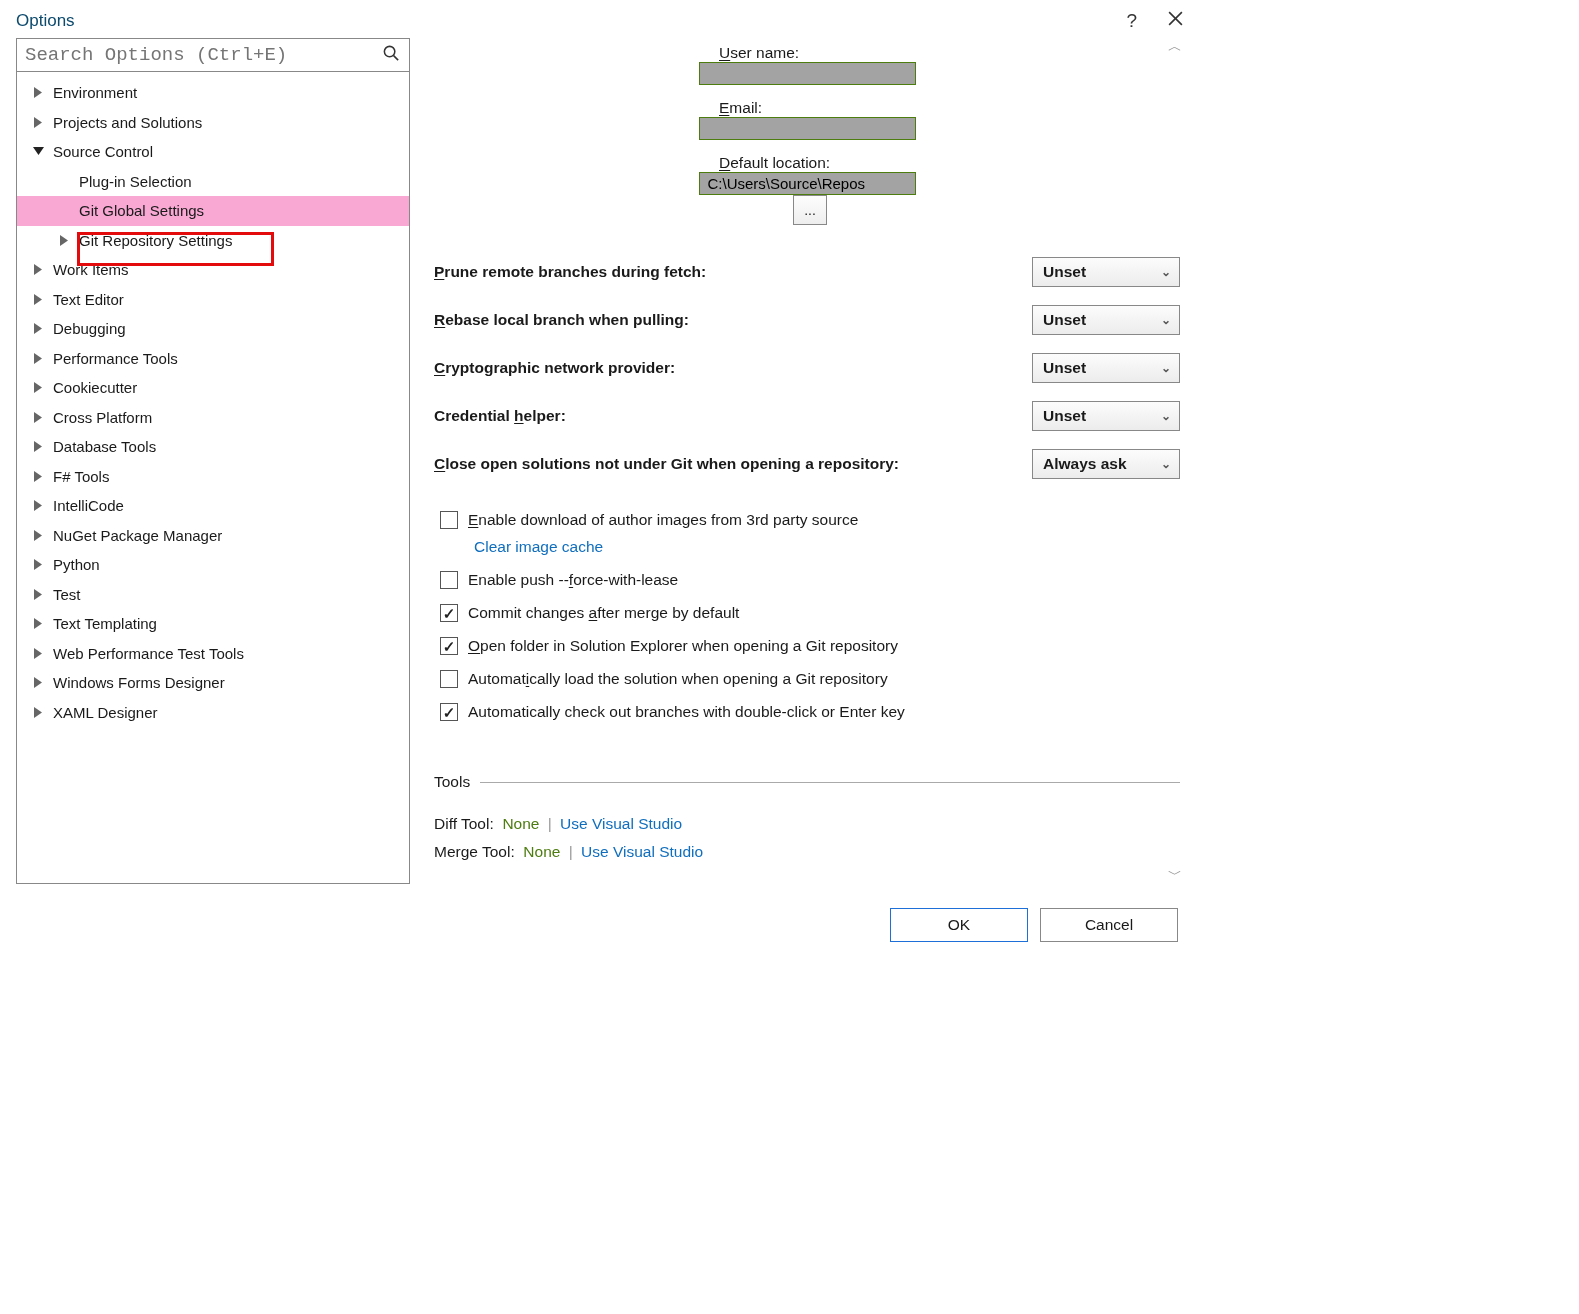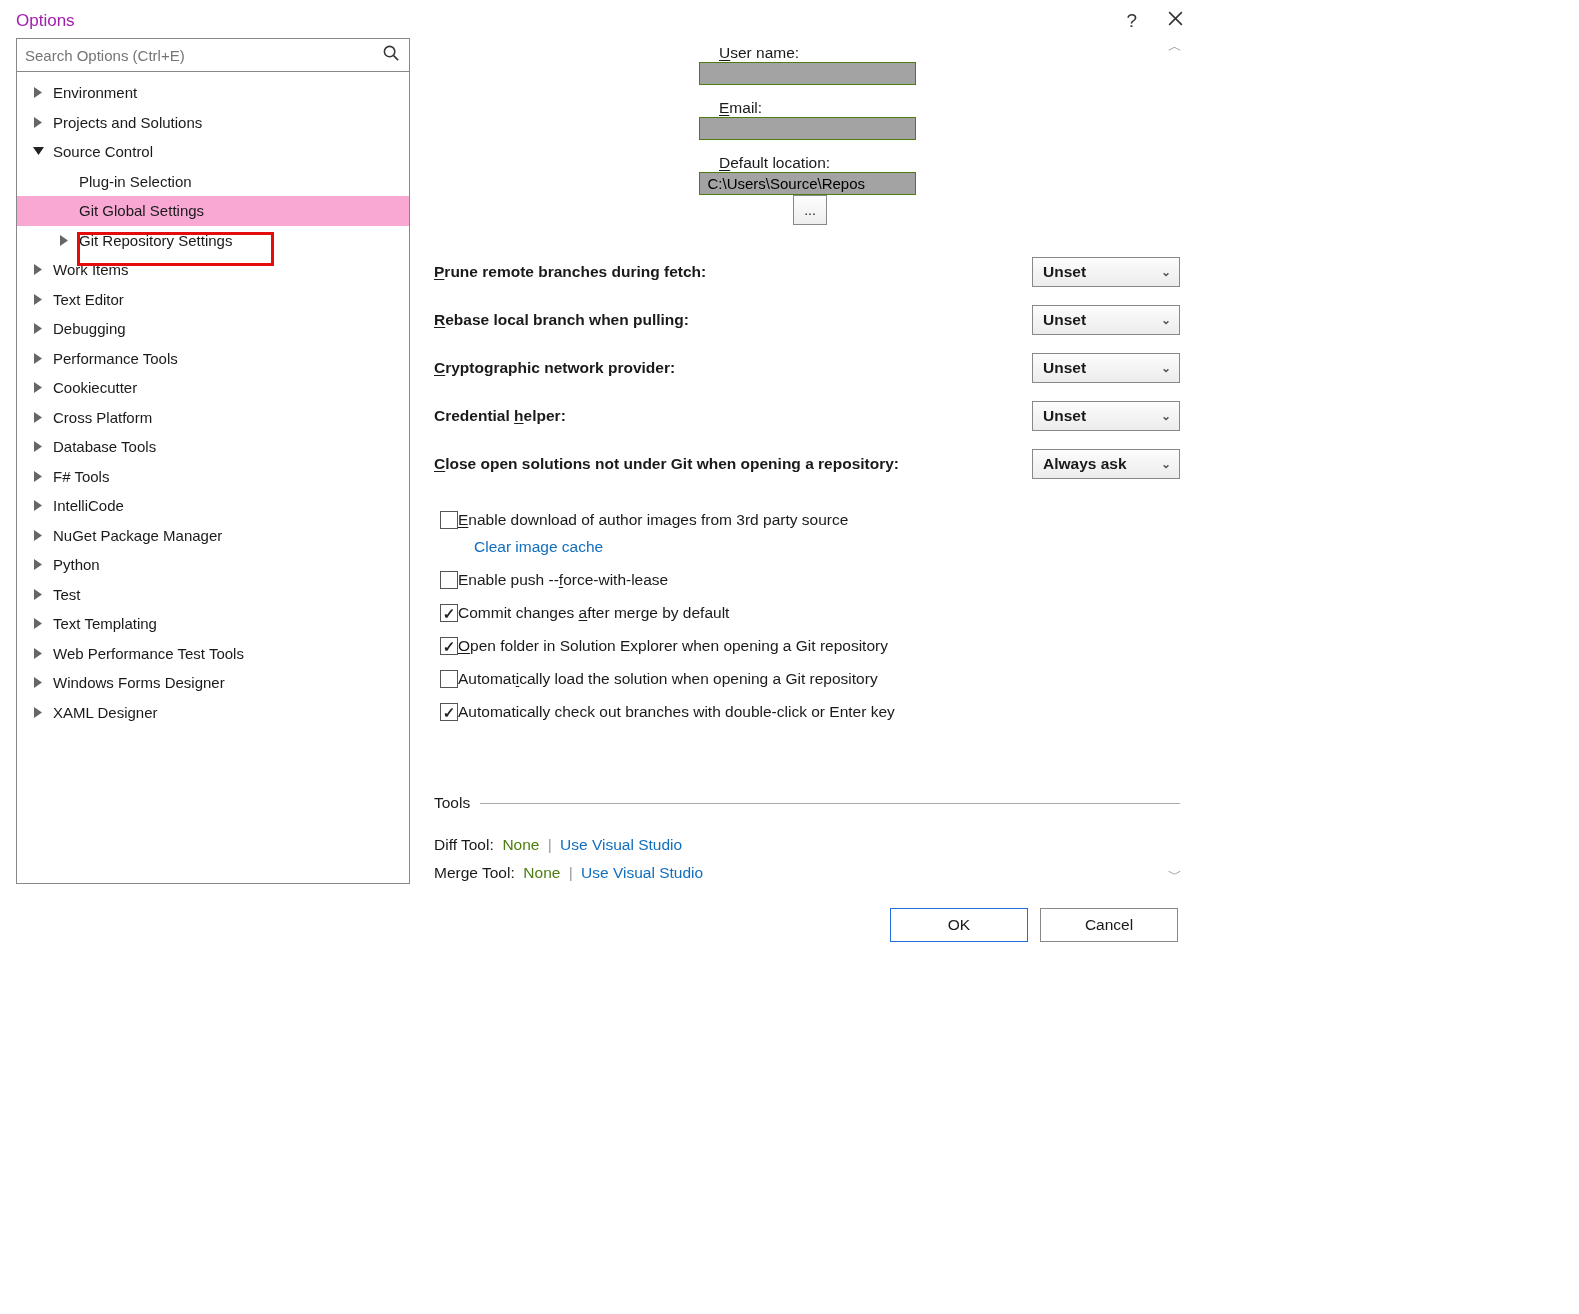--- a/index.html
+++ b/index.html
@@ -10,37 +10,37 @@
     color: #1a1a1a;
     background: #fff;
     width: 1579px;
     height: 1314px;
   }
   .dialog { width: 1200px; height: 1000px; margin: 0; padding: 0; }
   .titlebar {
     display: flex; align-items: center; justify-content: space-between;
     padding: 10px 16px 6px 16px;
   }
-  .titlebar .title { font-size: 17px; color: #a21caf; }
+  .titlebar .title { font-size: 17px; color: #0c4a6e; }
   .titlebar .controls { display: flex; align-items: center; gap: 30px; }
   .help-icon, .close-icon { font-size: 19px; color: #333; }
   .close-icon svg { stroke: #333; stroke-width: 1.5; }
   .body {
     display: flex; gap: 12px; padding: 0 16px;
   }
   .sidebar {
     width: 394px; flex: 0 0 394px;
   }
   .search-wrap {
     position: relative; border: 1px solid #888; background: #fff;
     height: 34px; display: flex; align-items: center;
   }
   .search-wrap input {
     border: none; outline: none; width: calc(100% - 36px);
-    padding: 4px 8px; font-size: 15px; color: #1d4ed8; background: transparent;
+    padding: 4px 8px; font-size: 19px; color: #1d4ed8; background: transparent; font-family: Liberation Mono, monospace;
   }
   .search-wrap .mag { position: absolute; right: 8px; top: 5px; }
   .tree-box {
     border: 1px solid #888; border-top: none; background: #fff;
     height: 812px; overflow: hidden; padding-top: 6px; position: relative;
   }
   .tree { list-style: none; margin: 0; padding: 0; }
   .tree li { user-select: none; }
   .node {
     display: flex; align-items: center; height: 29.5px;
@@ -78,29 +78,29 @@
   .drow { display:flex; align-items:center; justify-content:space-between;font-weight:bold; }
   .drow .label { flex:1; }
   .select {
     width: 148px; height: 30px; border:1px solid #888;
     background: linear-gradient(#fcfcfc,#ececec);
     display:flex; align-items:center; justify-content:space-between;
     padding: 0 8px 0 10px;
   }
   .select .chev { font-size:12px; color:#555; }
   .check-rows { margin-top: 32px; display:flex; flex-direction:column; gap:15px; }
-  .crow { display:flex; align-items:center; padding-left:6px; }
+  .crow { display:flex; align-items:center; gap:10px; padding-left:6px; }
   .chk {
     width:18px; height:18px; border:1px solid #555; background:#fff;
     display:inline-flex; align-items:center; justify-content:center; flex:0 0 18px;
   }
   .chk.checked::after { content:"✓"; font-size:15px; line-height:1; color:#222; font-weight:600; }
   .link { color:#106ebe; }
   .link-indent { margin-left: 34px; margin-top:-6px; }
-  .tools-section { margin-top: 73px; }
+  .tools-section { margin-top: 52px; }
   .tools-header { display:flex; align-items:center; gap:10px; }
   .tools-header .hr { flex:1; height:1px; background:#aaa; }
   .tool-line { margin-top: 24px; }
   .tool-line.second { margin-top: 10px; }
   .faded { color:#4d7c0f; }
   .sep { color:#999; margin: 0 4px; }
   .scroll-caret { position:absolute; right:0; width:18px; color:#999; font-size:14px; text-align:center; }
   .scroll-top { top: 0; }
   .scroll-bot { bottom: 0; }
   .content-wrap { position:relative; flex:1; }

